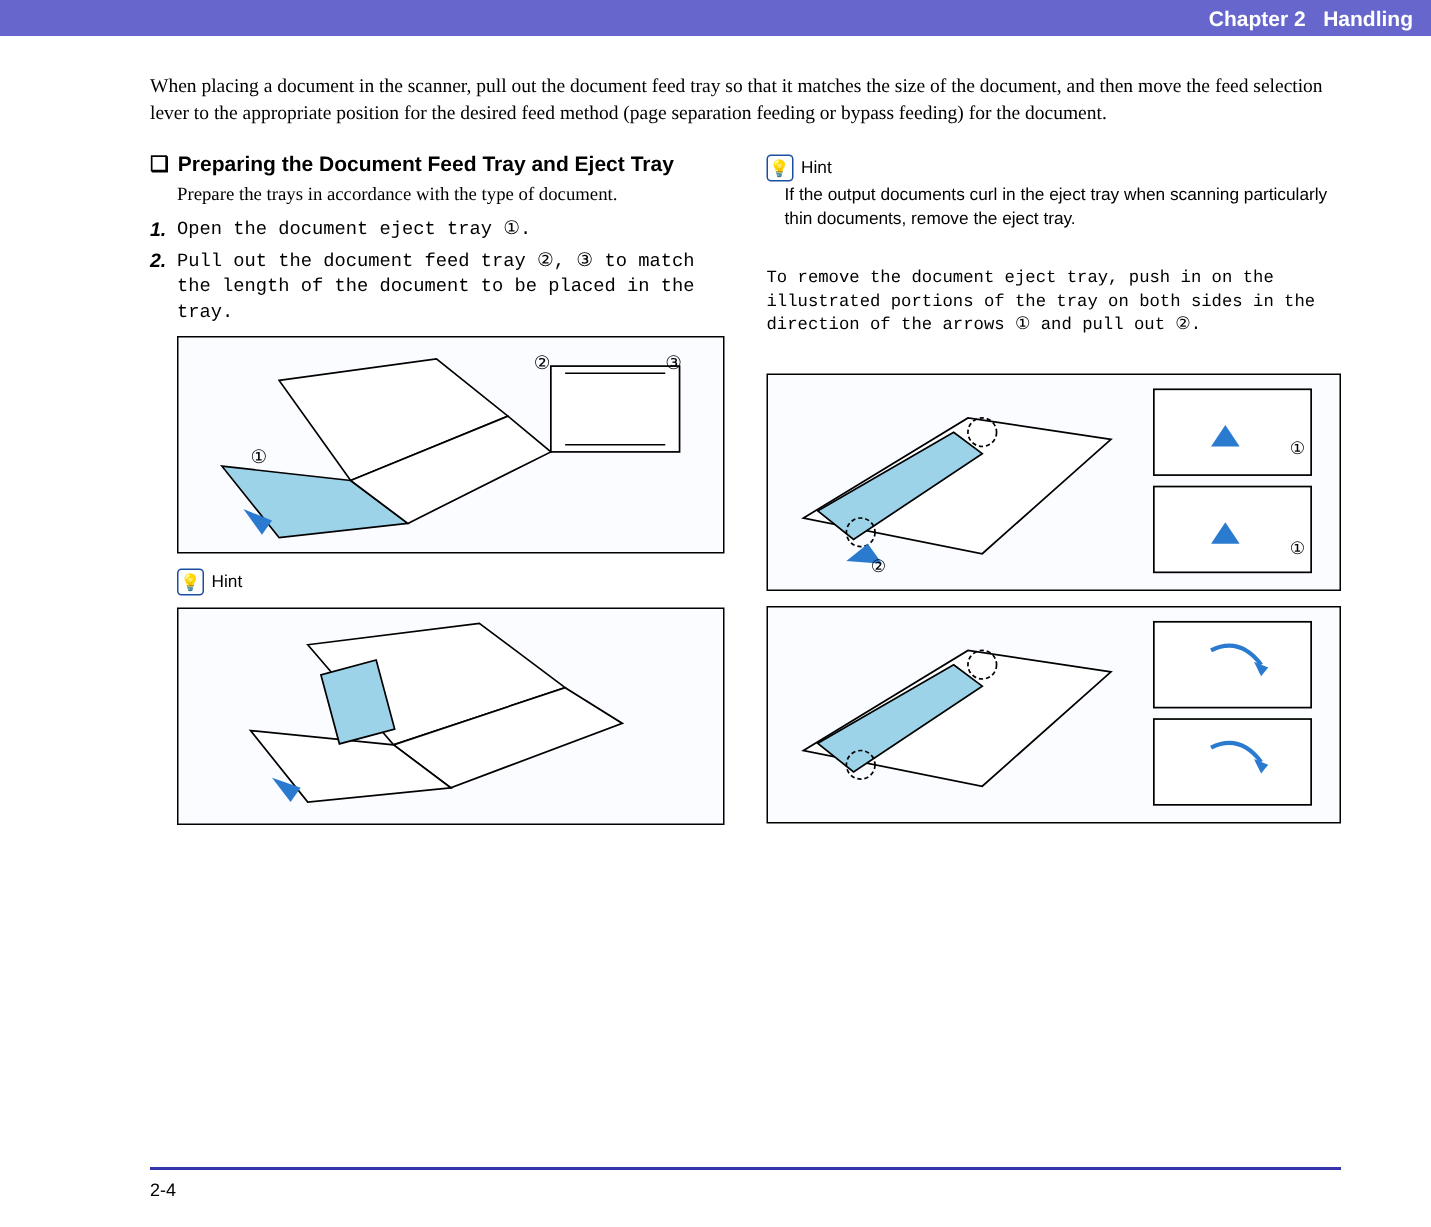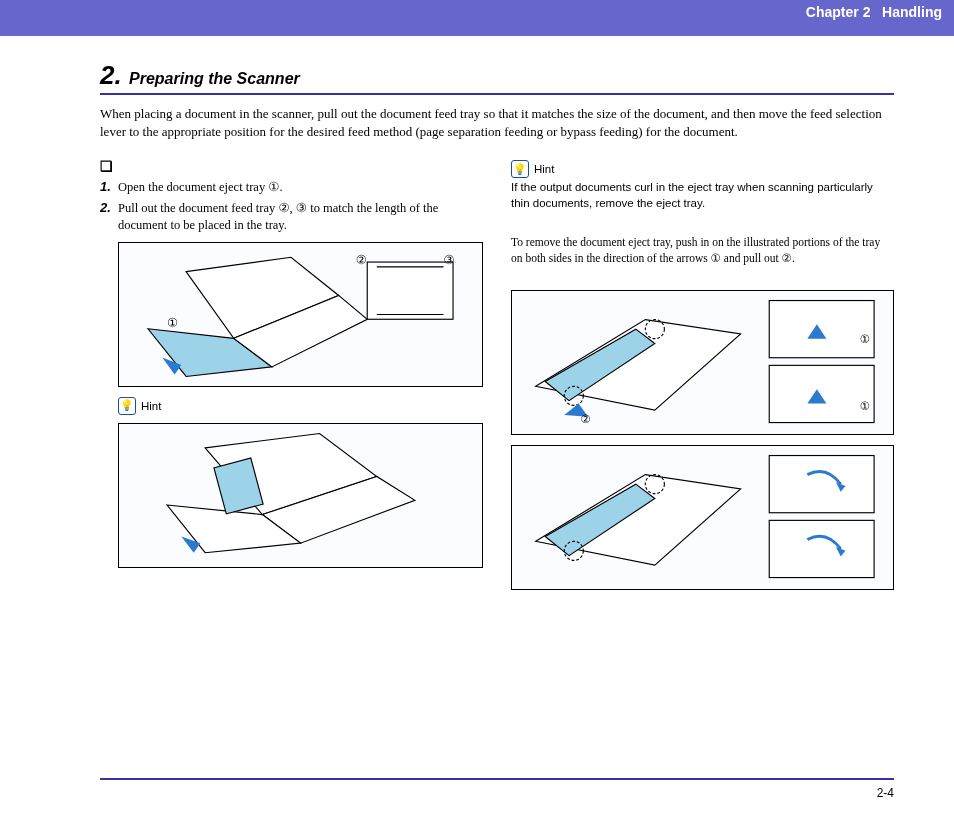--- a/index.html
+++ b/index.html
@@ -12,21 +12,21 @@
     height: 818px;
     position: relative;
   }
   .header-bar {
     background: #6666cc;
     color: #fff;
     font-weight: bold;
     font-size: 14px;
     text-align: right;
     padding: 4px 12px 4px 0;
-    height: 36px;
+    height: 24px;
     line-height: 16px;
   }
   .page {
     padding: 24px 60px 0 100px;
   }
   .section-title {
     border-bottom: 2px solid #3333aa;
     padding-bottom: 2px;
     margin-bottom: 10px;
   }
@@ -119,61 +119,59 @@
   }
   .hint-label {
     font-weight: normal;
     font-size: 11.5px;
   }
   .hint-text {
     font-size: 11.5px;
     line-height: 1.35;
     margin: 2px 0 8px 18px;
   }
-  .hint-text.nooffset { margin-left: 0; }
+  .hint-text.nooffset { margin-left: 12px; }
   .body-text {
     font-size: 11.5px;
     line-height: 1.35;
     margin: 24px 0;
   }
   .footer {
     position: absolute;
     bottom: 18px;
     left: 100px;
     right: 60px;
     border-top: 2px solid #3333aa;
-    text-align: right;
+    text-align: left;
     padding-top: 6px;
     font-size: 12px;
   }
-  .circ { font-family: Liberation Serif, serif; }
+  .circ { font-family: Liberation Mono, monospace; }
 </style>
 </head>
 <body>
 
 <div class="header-bar">
   <span>Chapter 2</span>&nbsp;&nbsp;
   <span>Handling</span>
 </div>
 
 <div class="page">
 
-  <div class="section-title">
-    <span class="section-num">2.</span>
-    <span class="section-name">Preparing the Scanner</span>
-  </div>
 
   <p class="intro">When placing a document in the scanner, pull out the document feed tray so that it matches the size of the document, and then move the feed selection lever to the appropriate position for the desired feed method (page separation feeding or bypass feeding) for the document.</p>
 
   <div class="columns">
 
     <div class="col">
       <div class="subheading">
         <span class="sub-bullet">❏</span>
-      </div>
+        <span>Preparing the Document Feed Tray and Eject Tray</span>
+      </div>
+      <p class="sub-desc">Prepare the trays in accordance with the type of document.</p>
 
       <div class="step">
         <span class="step-num">1.</span>
         <span class="step-text circ">Open the document eject tray ①.</span>
       </div>
       <div class="step">
         <span class="step-num">2.</span>
         <span class="step-text circ">Pull out the document feed tray ②, ③ to match the length of the document to be placed in the tray.</span>
       </div>
 

